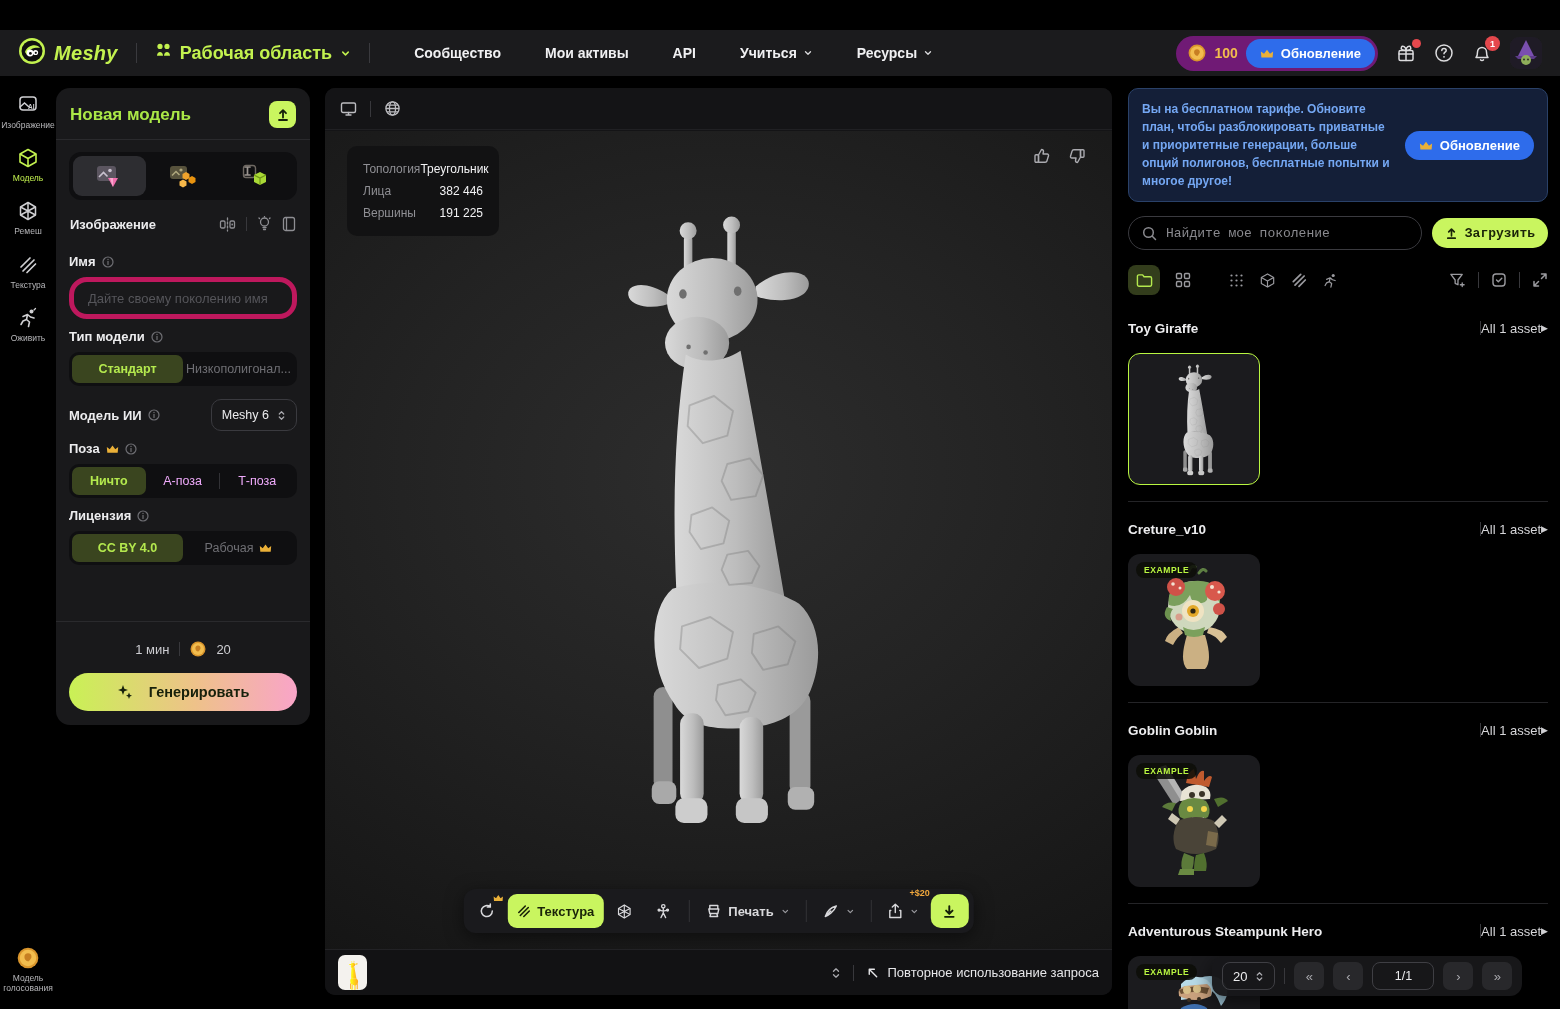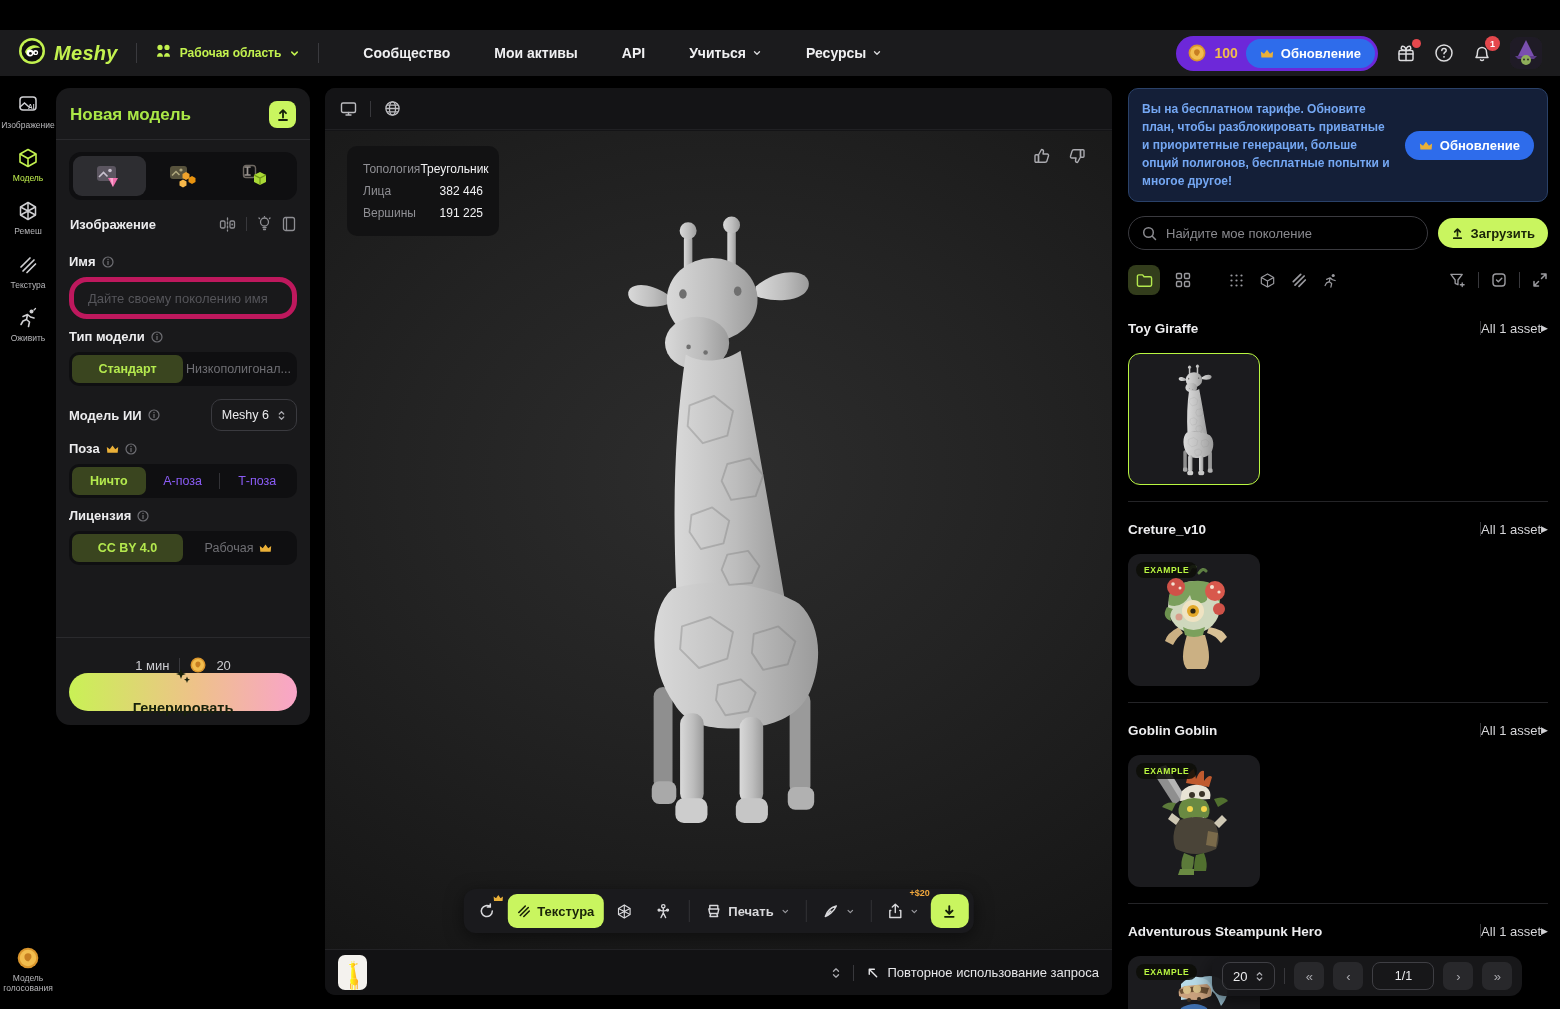--- a/index.html
+++ b/index.html
@@ -12,25 +12,25 @@
   .ic { display:inline-block; vertical-align:middle; flex:none; }
   .vdiv { width:1px; background:#38383c; align-self:center; }
   .row { display:flex; align-items:center; }
 
   
   .navbar { position:absolute; top:30px; left:0; right:0; height:46px; background:#1b1b1d;
             display:flex; align-items:center; padding:0 18px; }
   .brand { display:flex; align-items:center; gap:8px; }
   .brand-name { color:#c3f24f; font-size:20px; font-weight:bold; font-style:italic; letter-spacing:.3px; }
   .nav-sep { width:1px; height:20px; background:#3a3a3e; margin:0 18px; }
-  .workspace { display:flex; align-items:center; gap:8px; color:#c3f24f; font-size:12px; font-weight:bold; cursor:pointer; }
+  .workspace { display:flex; align-items:center; gap:8px; color:#c3f24f; font-size:18px; font-weight:bold; cursor:pointer; }
   .nav-links { display:flex; align-items:center; gap:44px; margin-left:26px; }
   .nav-link { color:#f0f0f2; font-size:14px; font-weight:bold; display:flex; align-items:center; gap:6px; cursor:pointer; }
   .nav-right { margin-left:auto; display:flex; align-items:center; gap:18px; }
-  .credits-pill { display:flex; align-items:center; gap:8px; background:#6d28d9; border-radius:18px; padding:3px 3px 3px 12px; }
+  .credits-pill { display:flex; align-items:center; gap:8px; background:#701a75; border-radius:18px; padding:3px 3px 3px 12px; }
   .credits-num { color:#f2bd4e; font-size:14px; font-weight:bold; }
   .btn-blue { display:flex; align-items:center; gap:7px; background:#2e6ceb; color:#fff; font-size:13px; font-weight:bold;
               border:none; border-radius:15px; height:29px; padding:0 14px; cursor:pointer; }
   .icon-btn { position:relative; color:#dcdcde; cursor:pointer; display:flex; }
   .dot-badge { position:absolute; top:-4px; right:-5px; width:9px; height:9px; border-radius:50%; background:#e5484d; }
   .num-badge { position:absolute; top:-7px; right:-8px; min-width:15px; height:15px; border-radius:8px; background:#e5484d;
                color:#fff; font-size:9px; font-weight:bold; display:flex; align-items:center; justify-content:center; padding:0 3px; }
   .avatar { width:32px; height:32px; border-radius:9px; background:#232325; overflow:hidden; cursor:pointer; }
 
   
@@ -61,31 +61,31 @@
   .dz-sub { color:#707075; font-size:10px; line-height:1.45; margin-top:5px; }
   .form { padding:13px 13px 0; }
   .f-label { font-size:13px; font-weight:bold; color:#ececee; display:flex; align-items:center; gap:6px; margin:10px 0 8px; }
   .text-input { width:100%; height:36px; border-radius:18px; border:5px solid #be185d; background:transparent;
                 color:#e8e8ea; font-size:13px; padding:16px 14px; outline:none; font-family:inherit; }
   .text-input::placeholder { color:#55555a; }
   .seg { background:#0f0f11; border-radius:10px; padding:3px; display:flex; height:34px; }
   .seg-opt { flex:1; border-radius:7px; display:flex; align-items:center; justify-content:center; gap:6px;
              font-size:12.5px; color:#6f6f74; cursor:pointer; white-space:nowrap; overflow:hidden; }
   .seg-opt.sel { background:#3a451f; color:#b4e94e; font-weight:bold; }
-  .seg-opt.warm { color:#8b5cf6; }
+  .seg-opt.warm { color:#f0abfc; }
   .seg-vline { width:1px; height:16px; background:#323236; align-self:center; }
   .inline-row { display:flex; align-items:center; justify-content:space-between; margin-top:6px; }
   .select-box { display:flex; align-items:center; gap:8px; border:1px solid #3a3a3f; border-radius:10px;
                 height:32px; padding:0 10px; font-size:12.5px; color:#ececee; cursor:pointer; }
   .panel-foot { margin-top:auto; border-top:1px solid #2a2a2d; padding:19px 13px 14px; }
   .cost-row { display:flex; align-items:center; justify-content:center; gap:10px; font-size:13px; color:#cdcdd1; }
-  .btn-generate { margin-top:0; width:100%; height:38px; border:none; border-radius:19px; cursor:pointer;
+  .btn-generate { margin-top:16px; width:100%; height:38px; border:none; border-radius:19px; cursor:pointer;
                   background:linear-gradient(90deg,#c9f155 0%,#eec289 55%,#f9a4c8 100%);
                   color:#17210b; font-size:14.5px; font-weight:bold; display:flex; align-items:center;
-                  justify-content:center; gap:16px; font-family:inherit;flex-direction:column; }
+                  justify-content:center; gap:16px; font-family:inherit; }
 
   
   .viewport { position:absolute; left:325px; top:88px; width:787px; height:907px; border-radius:10px;
               overflow:hidden; background:#141416; }
   .vp-topbar { height:42px; background:#141416; border-bottom:1px solid #202023; display:flex; align-items:center;
                gap:13px; padding:0 15px; color:#bcbcc0; }
   .stage { position:absolute; top:43px; left:0; right:0; bottom:46px;
            background:radial-gradient(ellipse 90% 70% at 50% 42%, #2d2d2d 0%, #232323 45%, #151515 100%); }
   .stats { position:absolute; left:22px; top:15px; background:rgba(17,17,18,.92); border-radius:10px;
            padding:12px 16px; width:152px; }
@@ -107,21 +107,21 @@
   .thumb-mini { width:29px; height:35px; background:#f4f2ee; border-radius:7px; overflow:hidden; display:flex;
                 align-items:flex-end; justify-content:center; cursor:pointer; }
   .reuse { margin-left:auto; display:flex; align-items:center; gap:12px; color:#e6e6e9; font-size:13px; }
 
   
   .rightpanel { position:absolute; left:1128px; top:88px; width:420px; height:921px; overflow:hidden;
                 display:flex; flex-direction:column; }
   .banner { display:flex; align-items:center; gap:12px; background:#141f38; border:1px solid #2a4168;
             border-radius:10px; padding:11px 13px; }
   .banner-text { color:#74a7f3; font-size:12px; font-weight:bold; line-height:1.5; flex:1; }
-  .search-row { display:flex; align-items:center; gap:10px; margin-top:14px; }
+  .search-row { display:flex; align-items:center; gap:10px; margin-top:14px;font-family:Liberation Mono, monospace; }
   .search-box { flex:1; display:flex; align-items:center; gap:9px; height:34px; border:1px solid #3a3a3f;
                 border-radius:17px; padding:0 13px; color:#8a8a8f; }
   .search-box input { flex:1; background:transparent; border:none; outline:none; color:#e8e8ea; font-size:13px; font-family:inherit; }
   .search-box input::placeholder { color:#8a8a8f; }
   .btn-lime { display:flex; align-items:center; gap:7px; background:#c9f55f; color:#1a2408; font-size:13px; font-weight:bold;
               border:none; border-radius:15px; height:30px; padding:0 13px; cursor:pointer; font-family:inherit; }
   .filter-row { display:flex; align-items:center; margin-top:15px; color:#9a9a9f; gap:15px; }
   .folder-btn { width:32px; height:30px; border-radius:8px; background:#333d1c; display:flex; align-items:center;
                 justify-content:center; color:#b4e94e; cursor:pointer; }
   .f-right { margin-left:auto; display:flex; align-items:center; gap:12px; }

